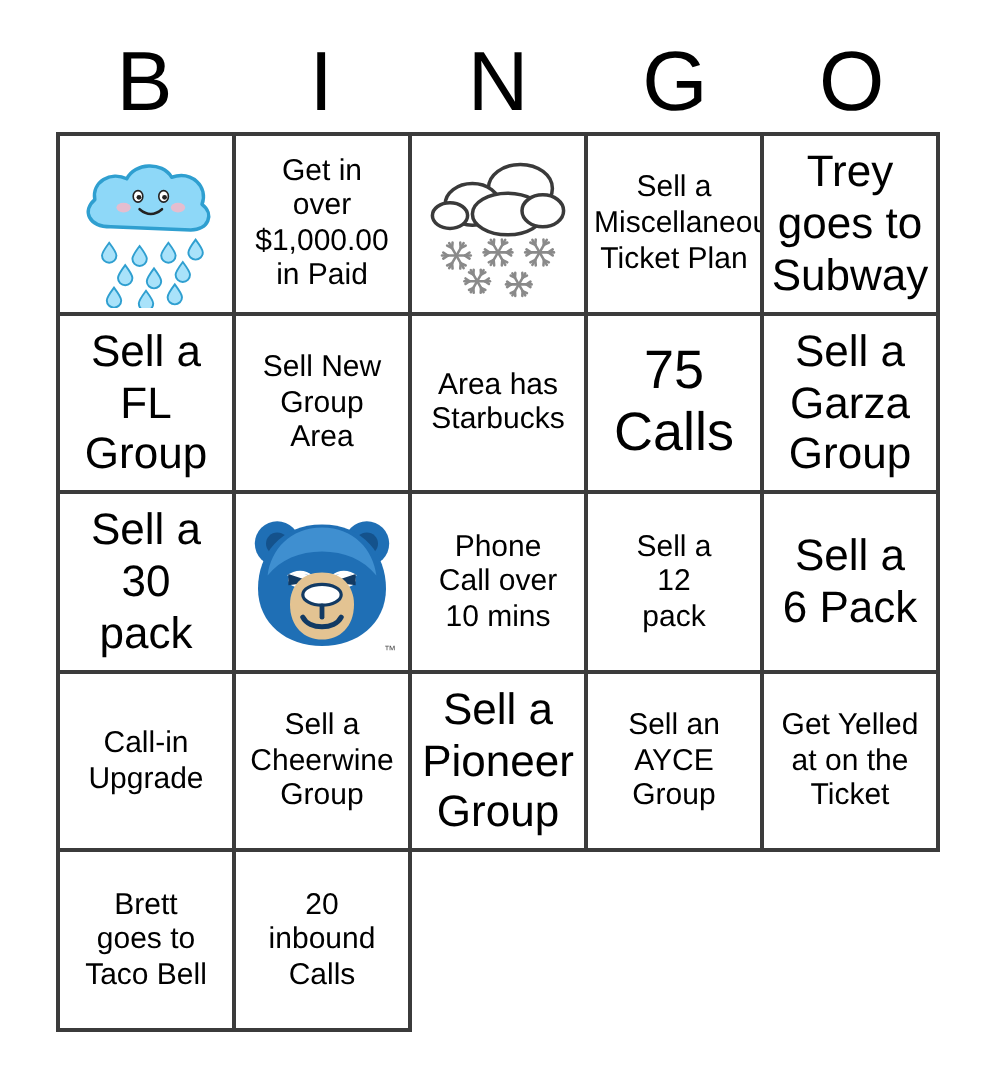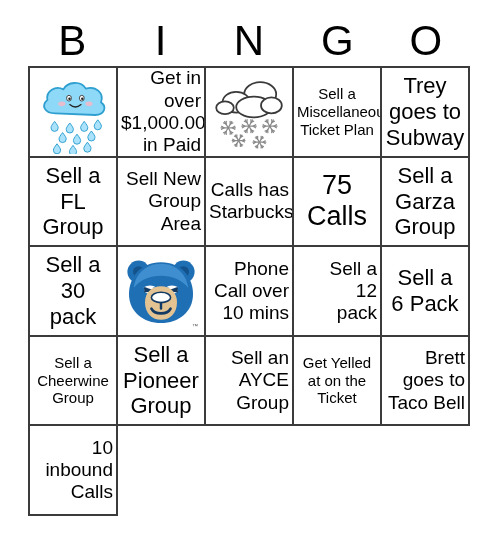--- a/index.html
+++ b/index.html
@@ -76,21 +76,21 @@
   .cell-text {
     display: block;
     width: 100%;
     line-height: 1.17;
     white-space: pre-line;
   }
 
   
   .sz-xl .cell-text { font-size: 27px; }
   .sz-lg .cell-text { font-size: 22px; }
-  .sz-md .cell-text { font-size: 19px; text-align: right; }
+  .sz-md .cell-text { font-size: 15px; }
   .sz-sm .cell-text { font-size: 15px; }
 
   
   .art {
     width: 100%;
     height: 100%;
     display: block;
   }
 
   
@@ -288,21 +288,21 @@
         <span class="cell-text">Sell a
 FL
 Group</span>
       </div>
       <div class="cell sz-md">
         <span class="cell-text">Sell New
 Group
 Area</span>
       </div>
       <div class="cell sz-md">
-        <span class="cell-text">Calls has
+        <span class="cell-text">Area has
 Starbucks</span>
       </div>
       <div class="cell sz-xl">
         <span class="cell-text">75
 Calls</span>
       </div>
       <div class="cell sz-lg">
         <span class="cell-text">Sell a
 Garza
 Group</span>
@@ -344,20 +344,24 @@
       </div>
       <div class="cell sz-md">
         <span class="cell-text">Sell a
 12
 pack</span>
       </div>
       <div class="cell sz-lg">
         <span class="cell-text">Sell a
 6 Pack</span>
       </div>
+      <div class="cell sz-md">
+        <span class="cell-text">Call-in
+Upgrade</span>
+      </div>
       <div class="cell sz-sm">
         <span class="cell-text">Sell a
 Cheerwine
 Group</span>
       </div>
       <div class="cell sz-lg">
         <span class="cell-text">Sell a
 Pioneer
 Group</span>
       </div>
@@ -370,19 +374,19 @@
         <span class="cell-text">Get Yelled
 at on the
 Ticket</span>
       </div>
       <div class="cell sz-md">
         <span class="cell-text">Brett
 goes to
 Taco Bell</span>
       </div>
       <div class="cell sz-md">
-        <span class="cell-text">10
+        <span class="cell-text">20
 inbound
 Calls</span>
       </div>
     </div>
 
 </div>
 
 </body></html>

